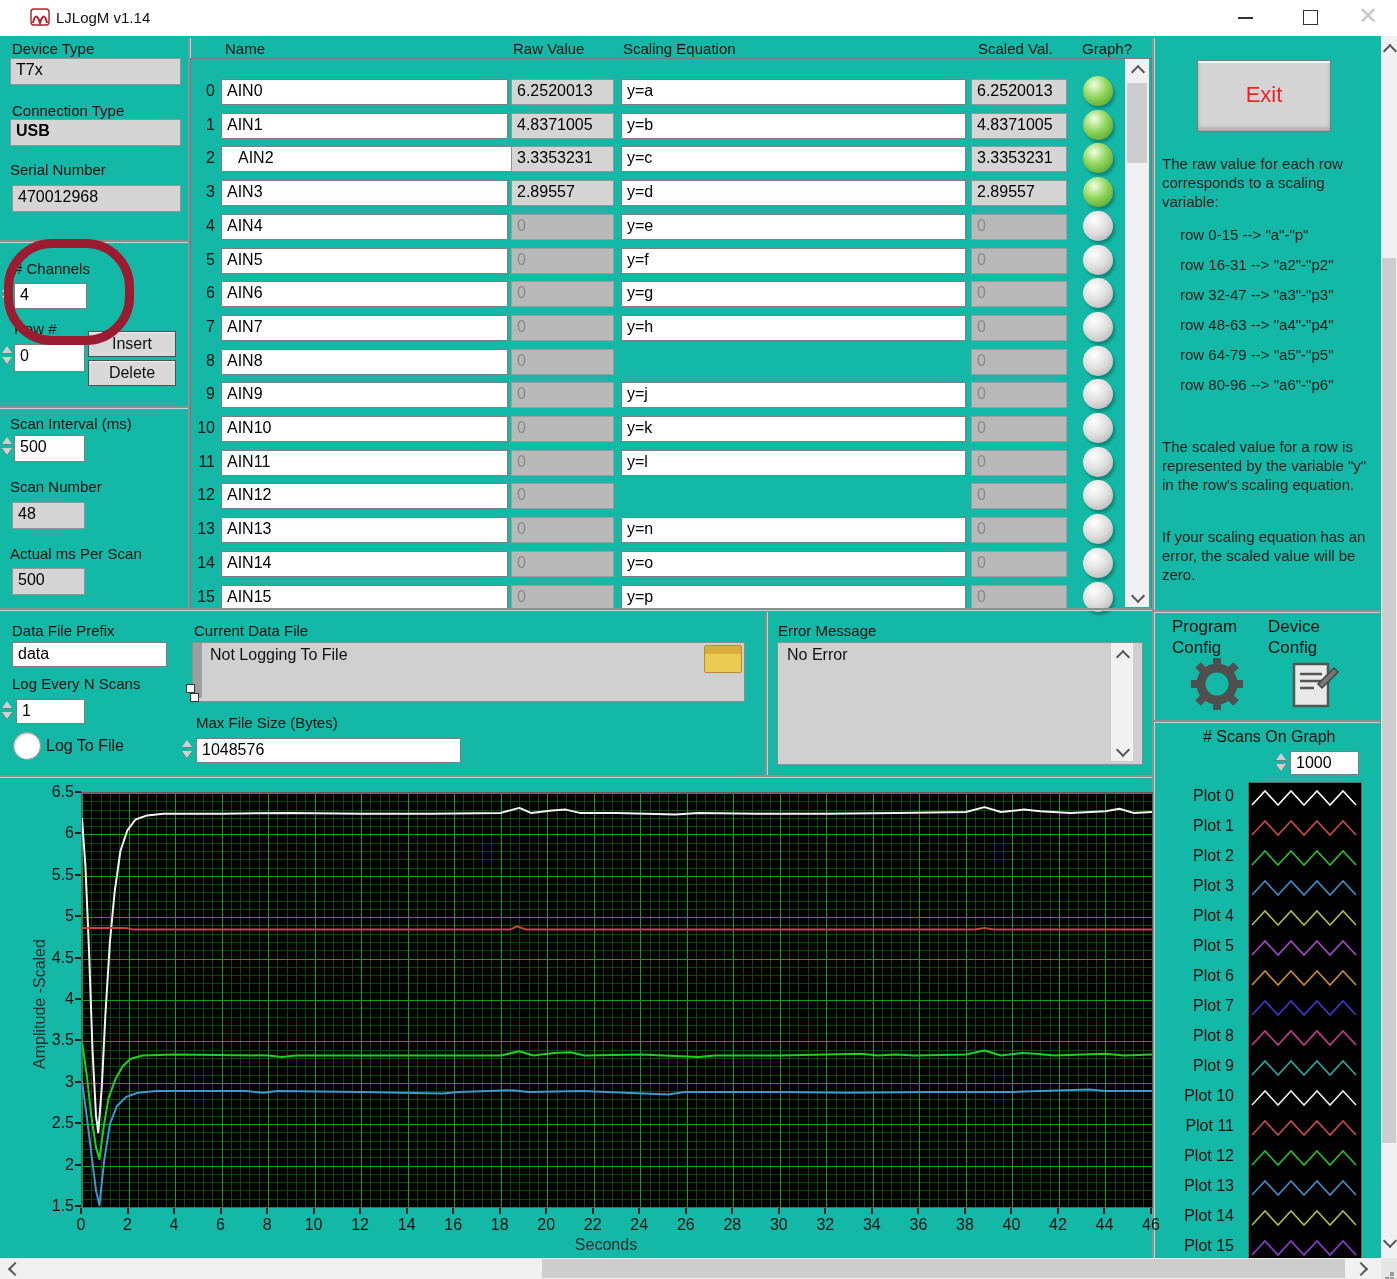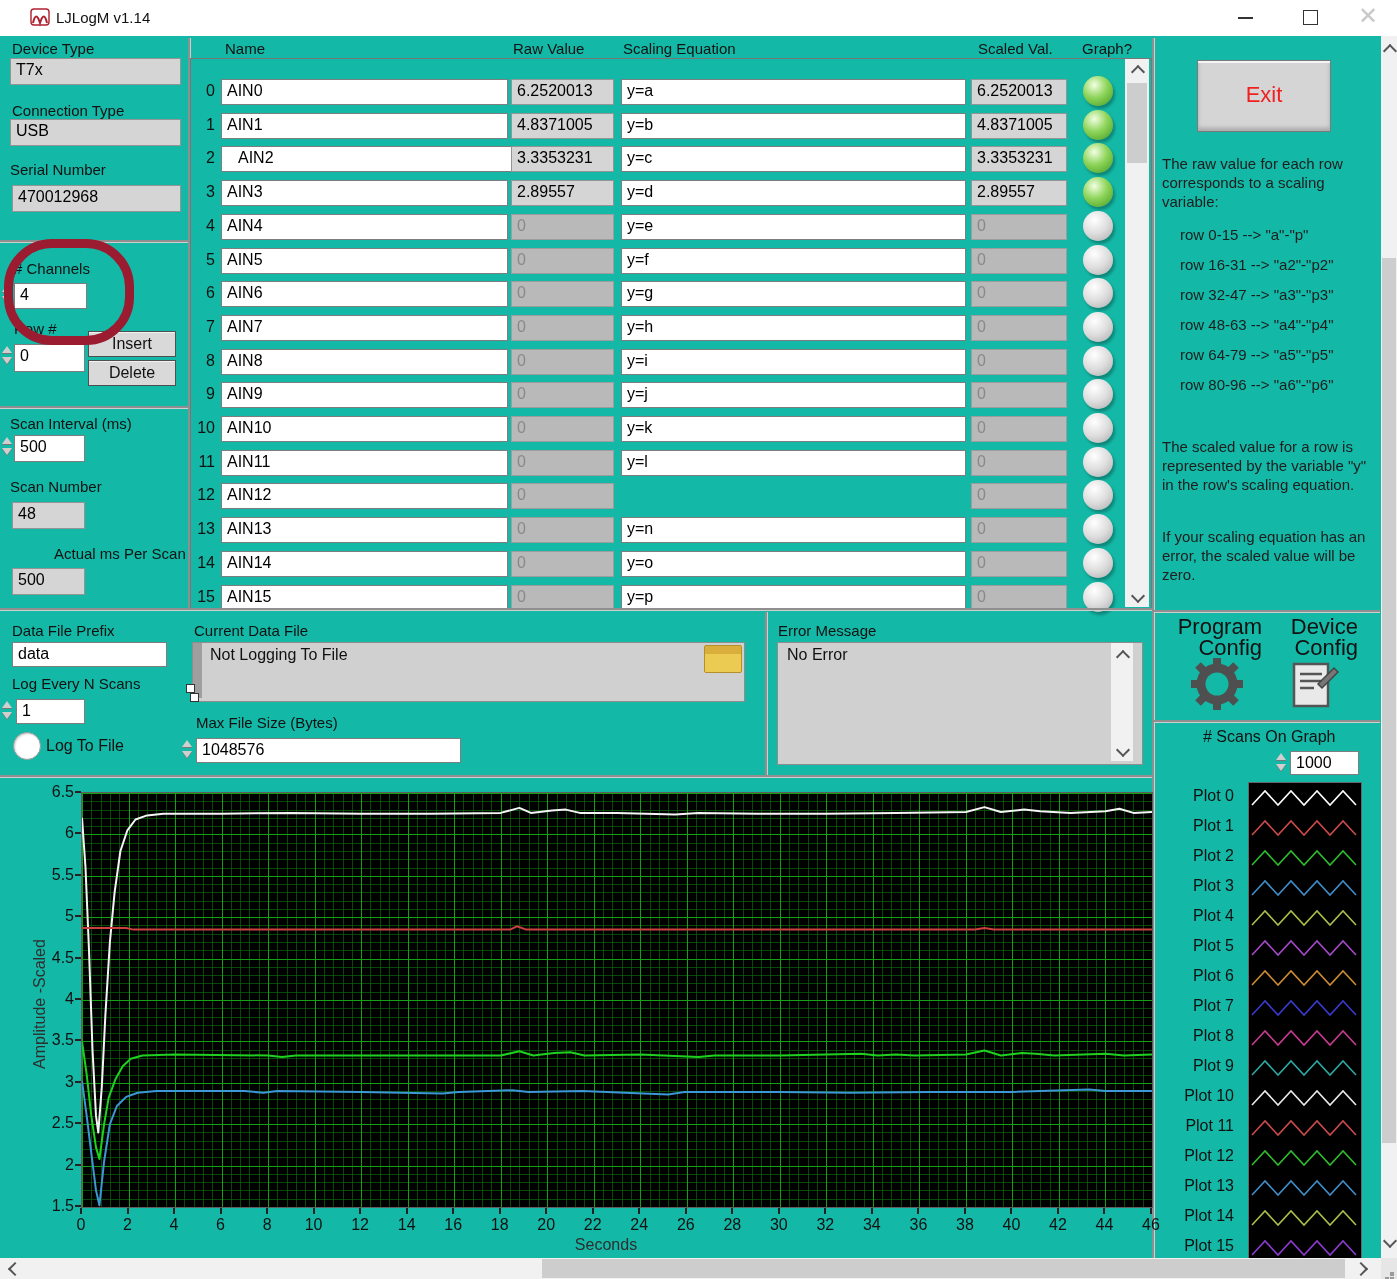--- a/index.html
+++ b/index.html
@@ -44,21 +44,21 @@
   .led-off{background:radial-gradient(circle at 38% 30%,#ffffff,#dddddd 50%,#bcbcbc 82%);}
   
   .sb-track{position:absolute;background:#f1f1f1;}
   .sb-thumb{position:absolute;background:#cdcdcd;}
   
   .exit-btn{position:absolute;left:1197px;top:60px;width:132px;height:70px;background:#d5d5d5;
             border:1px solid #7a7a7a;box-shadow:inset 0 2px 0 #f5f5f5,inset 0 -3px 4px #a8a8a8;
             color:#f21f1f;font-size:22px;text-align:center;line-height:68px;}
   .note{position:absolute;font-size:15px;color:#1d1d1d;line-height:19px;width:216px;}
   .rowmap p{margin:0 0 13px 0;font-size:15px;color:#1d1d1d;}
-  .cfg-lbl{position:absolute;font-size:22px;color:#111;text-align:right;line-height:21px;}
+  .cfg-lbl{position:absolute;font-size:17px;color:#111;text-align:left;line-height:21px;}
   
   #legend-strip{position:absolute;left:1248px;top:782px;width:112px;height:480px;background:#000;
                 border:1px solid #666;}
   .legend-label{position:absolute;font-size:16px;color:#111;width:78px;text-align:right;left:1156px;}
   
   #plot-area{position:absolute;left:81px;top:792px;width:1070px;height:414px;background-color:#000;
     border:1px solid #5e5e5e;
     background-image:
       repeating-linear-gradient(to right,rgba(20,165,20,.95) 0 1px,transparent 1px 46.52px),
       repeating-linear-gradient(to bottom,rgba(20,165,20,.95) 0 1px,transparent 1px 41.4px),
@@ -94,21 +94,21 @@
     </svg>
     <span class="title-text">LJLogM v1.14</span>
     <div class="btn-min"></div>
     <div class="btn-max"></div>
     <div class="btn-close">✕</div>
   </div>
 
   <span class="lbl" style="left:12px;top:40px;">Device Type</span>
   <div class="ind" style="left:10px;top:58px;width:164px;height:23px;">T7x</div>
   <span class="lbl" style="left:12px;top:102px;">Connection Type</span>
-  <div class="ind" style="left:10px;top:119px;width:164px;height:23px;">USB</div>
+  <div class="ind" style="left:10px;top:119px;width:164px;height:23px;font-weight:bold;">USB</div>
   <span class="lbl" style="left:10px;top:161px;">Serial Number</span>
   <div class="ind" style="left:12px;top:185px;width:162px;height:23px;">470012968</div>
 
   <div class="divider-h" style="left:0;top:240px;width:189px;"></div>
 
   <span class="lbl" style="left:14px;top:260px;"># Channels</span>
   <span class="spin up" style="left:2px;top:285px;"></span>
   <span class="spin down" style="left:2px;top:296px;"></span>
   <div class="field" style="left:14px;top:283px;width:66px;height:22px;">4</div>
 
@@ -122,21 +122,21 @@
   <div class="annotation-ellipse" style="border-color: rgb(155, 27, 48);"></div>
 
   <div class="divider-h" style="left:0;top:406px;width:189px;"></div>
 
   <span class="lbl" style="left:10px;top:415px;">Scan Interval (ms)</span>
   <span class="spin up" style="left:2px;top:437px;"></span>
   <span class="spin down" style="left:2px;top:448px;"></span>
   <div class="field" style="left:14px;top:435px;width:64px;height:23px;">500</div>
   <span class="lbl" style="left:10px;top:478px;">Scan Number</span>
   <div class="ind" style="left:12px;top:502px;width:66px;height:23px;">48</div>
-  <span class="lbl" style="left:10px;top:545px;margin-left:44px;">Actual ms Per Scan</span>
+  <span class="lbl" style="left:10px;top:545px;">Actual ms Per Scan</span>
   <div class="ind" style="left:12px;top:568px;width:66px;height:23px;">500</div>
 
   <div class="divider-v" style="left:188px;top:38px;height:570px;"></div>
 
   <span class="lbl" style="left:225px;top:40px;">Name</span>
   <span class="lbl" style="left:513px;top:40px;">Raw Value</span>
   <span class="lbl" style="left:623px;top:40px;">Scaling Equation</span>
   <span class="lbl" style="left:978px;top:40px;">Scaled Val.</span>
   <span class="lbl" style="left:1082px;top:40px;">Graph?</span>
 
@@ -203,21 +203,20 @@
           <div class="field t-name" style="position: absolute;">AIN7</div>
           <div class="ind idle t-raw" style="position: absolute;">0</div>
           <div class="field t-eq" style="position: absolute;">y=h</div>
           <div class="ind idle t-scaled" style="position: absolute;">0</div>
           <div class="t-led led-off"></div>
         </div>
         <div class="t-row" style="top: 289.6px;">
           <div class="t-idx">8</div>
           <div class="field t-name" style="position: absolute;">AIN8</div>
           <div class="ind idle t-raw" style="position: absolute;">0</div>
-          <div class="field t-eq" style="position: absolute;">y=i</div>
           <div class="ind idle t-scaled" style="position: absolute;">0</div>
           <div class="t-led led-off"></div>
         </div>
         <div class="t-row" style="top: 323.3px;">
           <div class="t-idx">9</div>
           <div class="field t-name" style="position: absolute;">AIN9</div>
           <div class="ind idle t-raw" style="position: absolute;">0</div>
           <div class="field t-eq" style="position: absolute;">y=j</div>
           <div class="ind idle t-scaled" style="position: absolute;">0</div>
           <div class="t-led led-off"></div>

